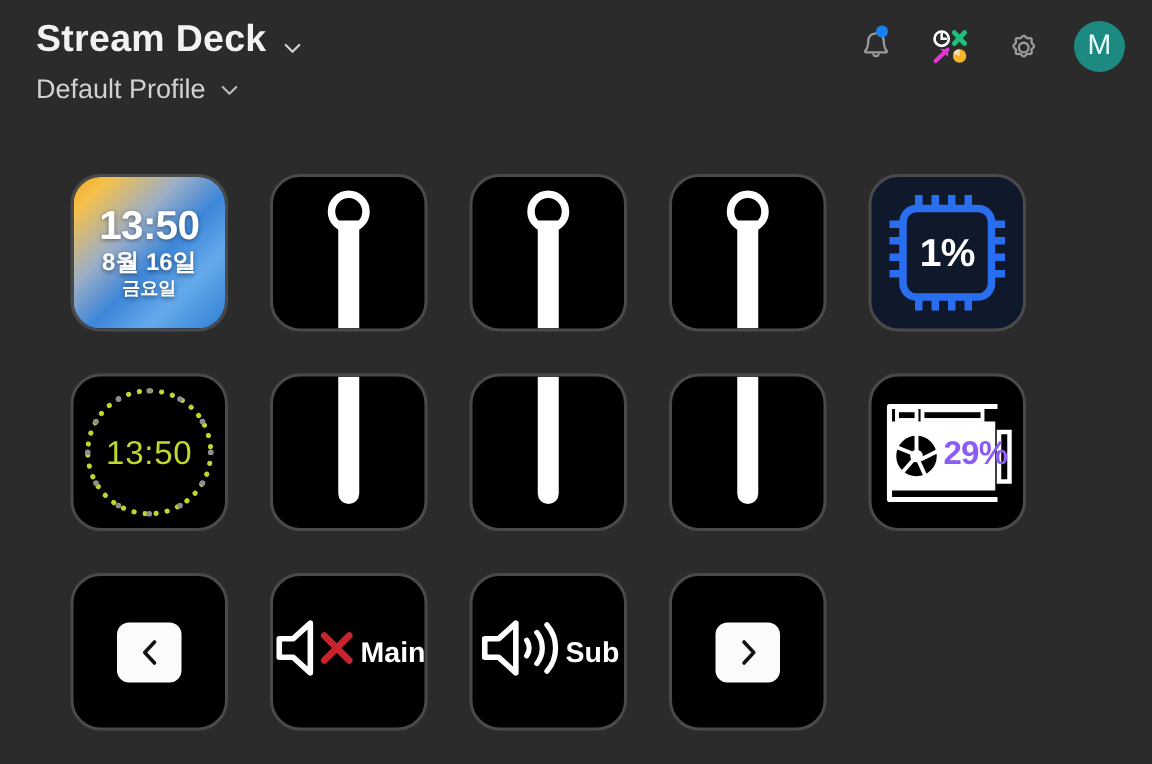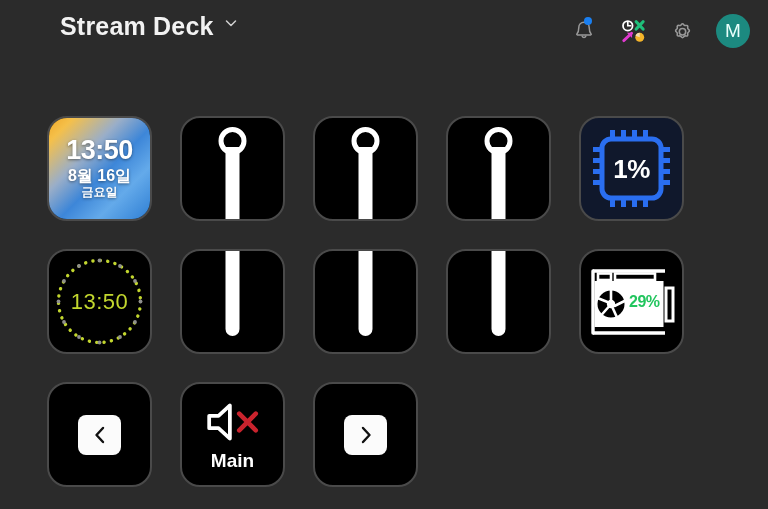--- a/index.html
+++ b/index.html
@@ -22,23 +22,22 @@
     padding: 0;
     box-sizing: border-box;
   }
   .title-block {
     position: absolute;
     left: 24px;
     top: 14px;
   }
   .app-title-row {
     display: flex;
-    align-items: flex-start;
+    align-items: flex-end;
     gap: 9px;
-    margin-left: 36px;
   }
   .app-title {
     font-size: 25px;
     font-weight: bold;
     color: #f2f2f2;
     letter-spacing: 0.2px;
     line-height: 1;
   }
   .profile-row {
     display: flex;
@@ -202,41 +201,41 @@
     color: #ffffff;
     letter-spacing: -0.5px;
   }
 
   
   .gpu-val {
     position: absolute;
     left: 48px;
     top: 50%;
     transform: translateY(-50%);
-    font-size: 16px;
-    font-weight: bold;
-    color: #22c55e;
+    font-size: 22px;
+    font-weight: bold;
+    color: #8b5cf6;
     letter-spacing: -0.5px;
   }
 
   
   .navbox {
     width: 43px;
     height: 40px;
     border-radius: 8px;
     background: #fbfbfb;
     display: flex;
     align-items: center;
     justify-content: center;
   }
 
   
   .audio-stack {
     display: flex;
-    flex-direction: column;
+    flex-direction: row;
     align-items: center;
     justify-content: center;
     height: 100%;
     gap: 1px;
   }
   .audio-label {
     font-size: 19px;
     font-weight: bold;
     color: #ffffff;
     line-height: 1;
@@ -252,20 +251,28 @@
 
     <div class="app-title-row">
       <span class="app-title">Stream Deck</span>
       <span class="chev">
         <svg viewBox="0 0 16 16" width="16" height="16">
           <path d="M3.5 6 L8 10.5 L12.5 6" fill="none" stroke="#d0d0d0" stroke-width="1.5" stroke-linecap="round" stroke-linejoin="round"></path>
         </svg>
       </span>
     </div>
 
+    <div class="profile-row">
+      <span class="profile-name">Default Profile</span>
+      <span class="chev">
+        <svg viewBox="0 0 16 16" width="16" height="16">
+          <path d="M3.5 6 L8 10.5 L12.5 6" fill="none" stroke="#bdbdbd" stroke-width="1.4" stroke-linecap="round" stroke-linejoin="round"></path>
+        </svg>
+      </span>
+    </div>
   </div>
 
   <div class="header-actions">
 
     <div class="hicon">
       <svg viewBox="0 0 26 26" width="26" height="26">
         <path d="M13 4.2c-3.1 0-5.2 2.3-5.2 5.3 0 4.1-.9 5.3-1.9 6.4-.35.38-.1 1 .45 1h13.3c.55 0 .8-.62.45-1-1-1.1-1.9-2.3-1.9-6.4 0-3-2.1-5.3-5.2-5.3z" fill="none" stroke="#9a9a9a" stroke-width="1.5" stroke-linejoin="round"></path>
         <path d="M11.2 18.2a1.9 1.9 0 0 0 3.6 0" fill="none" stroke="#9a9a9a" stroke-width="1.5" stroke-linecap="round"></path>
       </svg>
       <span class="bell-dot"></span>
@@ -454,20 +461,33 @@
         <svg viewBox="0 0 56 42" width="58" height="44">
           <path d="M5 15 L14 15 L25 5 L25 37 L14 27 L5 27 Z" fill="none" stroke="#ffffff" stroke-width="3.6" stroke-linejoin="round"></path>
           <path d="M34 13 L50 29 M50 13 L34 29" fill="none" stroke="#c9232d" stroke-width="4.4" stroke-linecap="round"></path>
         </svg>
       </span>
       <span class="audio-label">Main</span>
     </div>
   </div>
 
 
+  <div class="key">
+    <div class="audio-stack">
+      <span>
+        <svg viewBox="0 0 56 42" width="58" height="44">
+          <path d="M5 15 L14 15 L25 5 L25 37 L14 27 L5 27 Z" fill="none" stroke="#ffffff" stroke-width="3.6" stroke-linejoin="round"></path>
+          <path d="M32 16 A9 9 0 0 1 32 26" fill="none" stroke="#ffffff" stroke-width="3.4" stroke-linecap="round"></path>
+          <path d="M38.5 11 A16 16 0 0 1 38.5 31" fill="none" stroke="#ffffff" stroke-width="3.4" stroke-linecap="round"></path>
+          <path d="M45 6 A23 23 0 0 1 45 36" fill="none" stroke="#ffffff" stroke-width="3.4" stroke-linecap="round"></path>
+        </svg>
+      </span>
+      <span class="audio-label">Sub</span>
+    </div>
+  </div>
 
   <div class="key">
     <div class="key-inner">
       <div class="navbox">
         <svg viewBox="0 0 24 24" width="24" height="24">
           <path d="M9 5 L15.5 12 L9 19" fill="none" stroke="#111111" stroke-width="2.4" stroke-linecap="round" stroke-linejoin="round"></path>
         </svg>
       </div>
     </div>
   </div>

